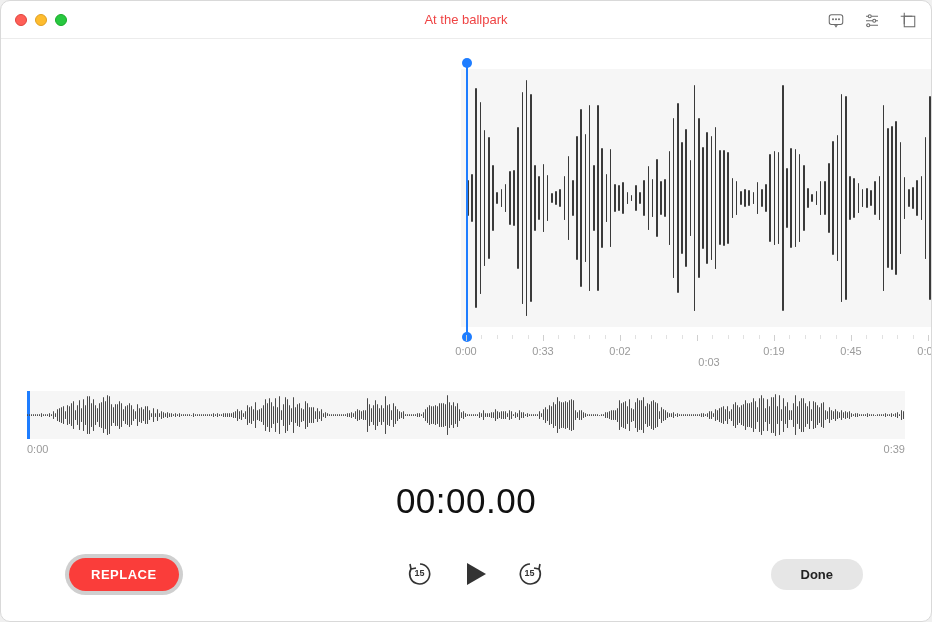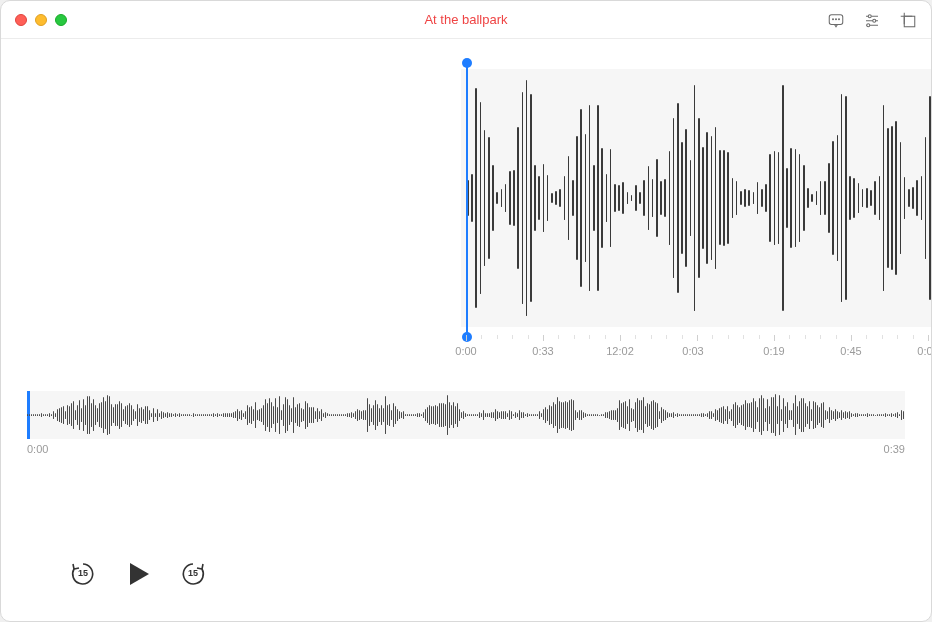--- a/index.html
+++ b/index.html
@@ -251,27 +251,27 @@
         <div class="tick minor" style="left: 35.8px;"></div>
         <div class="tick minor" style="left: 51.2px;"></div>
         <div class="tick minor" style="left: 66.6px;"></div>
         <div class="tick" style="left: 82px;"></div>
         <div class="lbl" style="left: 82px;">0:33</div>
         <div class="tick minor" style="left: 97.4px;"></div>
         <div class="tick minor" style="left: 112.8px;"></div>
         <div class="tick minor" style="left: 128.2px;"></div>
         <div class="tick minor" style="left: 143.6px;"></div>
         <div class="tick" style="left: 159px;"></div>
-        <div class="lbl" style="left: 159px;">12:02</div>
+        <div class="lbl" style="left: 159px;">0:02</div>
         <div class="tick minor" style="left: 174.4px;"></div>
         <div class="tick minor" style="left: 189.8px;"></div>
         <div class="tick minor" style="left: 205.2px;"></div>
         <div class="tick minor" style="left: 220.6px;"></div>
         <div class="tick" style="left: 236px;"></div>
-        <div class="lbl" style="left: 232px;">0:03</div>
+        <div class="lbl" style="left: 248px; margin-top: 11px;">0:03</div>
         <div class="tick minor" style="left: 251.4px;"></div>
         <div class="tick minor" style="left: 266.8px;"></div>
         <div class="tick minor" style="left: 282.2px;"></div>
         <div class="tick minor" style="left: 297.6px;"></div>
         <div class="tick" style="left: 313px;"></div>
         <div class="lbl" style="left: 313px;">0:19</div>
         <div class="tick minor" style="left: 328.4px;"></div>
         <div class="tick minor" style="left: 343.8px;"></div>
         <div class="tick minor" style="left: 359.2px;"></div>
         <div class="tick minor" style="left: 374.6px;"></div>
@@ -728,22 +728,24 @@
         <div class="obar" style="left: 872px; top: 22.5145px; height: 2.97091px;"></div>
         <div class="obar" style="left: 874px; top: 19.3554px; height: 9.28912px;"></div>
         <div class="obar" style="left: 876px; top: 19.7887px; height: 8.42256px;"></div>
       </div>
     <div class="overview-times">
       <span class="l">0:00</span>
       <span class="r">0:39</span>
     </div>
   </div>
 
+  <div class="timer">00:00.00</div>
 
   <div class="controls">
+    <button class="replace-btn">REPLACE</button>
     <div class="playback">
       <div class="skip">
         <svg viewBox="0 0 28 28" width="28" height="28">
             <path d="M14 4 A10 10 0 1 1 5 9"></path>
             <polyline points="4,4 5,9 10,8" fill="none"></polyline>
           </svg>
         <span class="num">15</span>
       </div>
       <div class="play-btn">
         <svg viewBox="0 0 30 30" width="30" height="30">
@@ -751,15 +753,16 @@
           </svg>
       </div>
       <div class="skip">
         <svg viewBox="0 0 28 28" width="28" height="28">
             <path d="M14 4 A10 10 0 1 0 23 9"></path>
             <polyline points="24,4 23,9 18,8" fill="none"></polyline>
           </svg>
         <span class="num">15</span>
       </div>
     </div>
+    <button class="done-btn">Done</button>
   </div>
 
 </div>
 
 </body></html>

